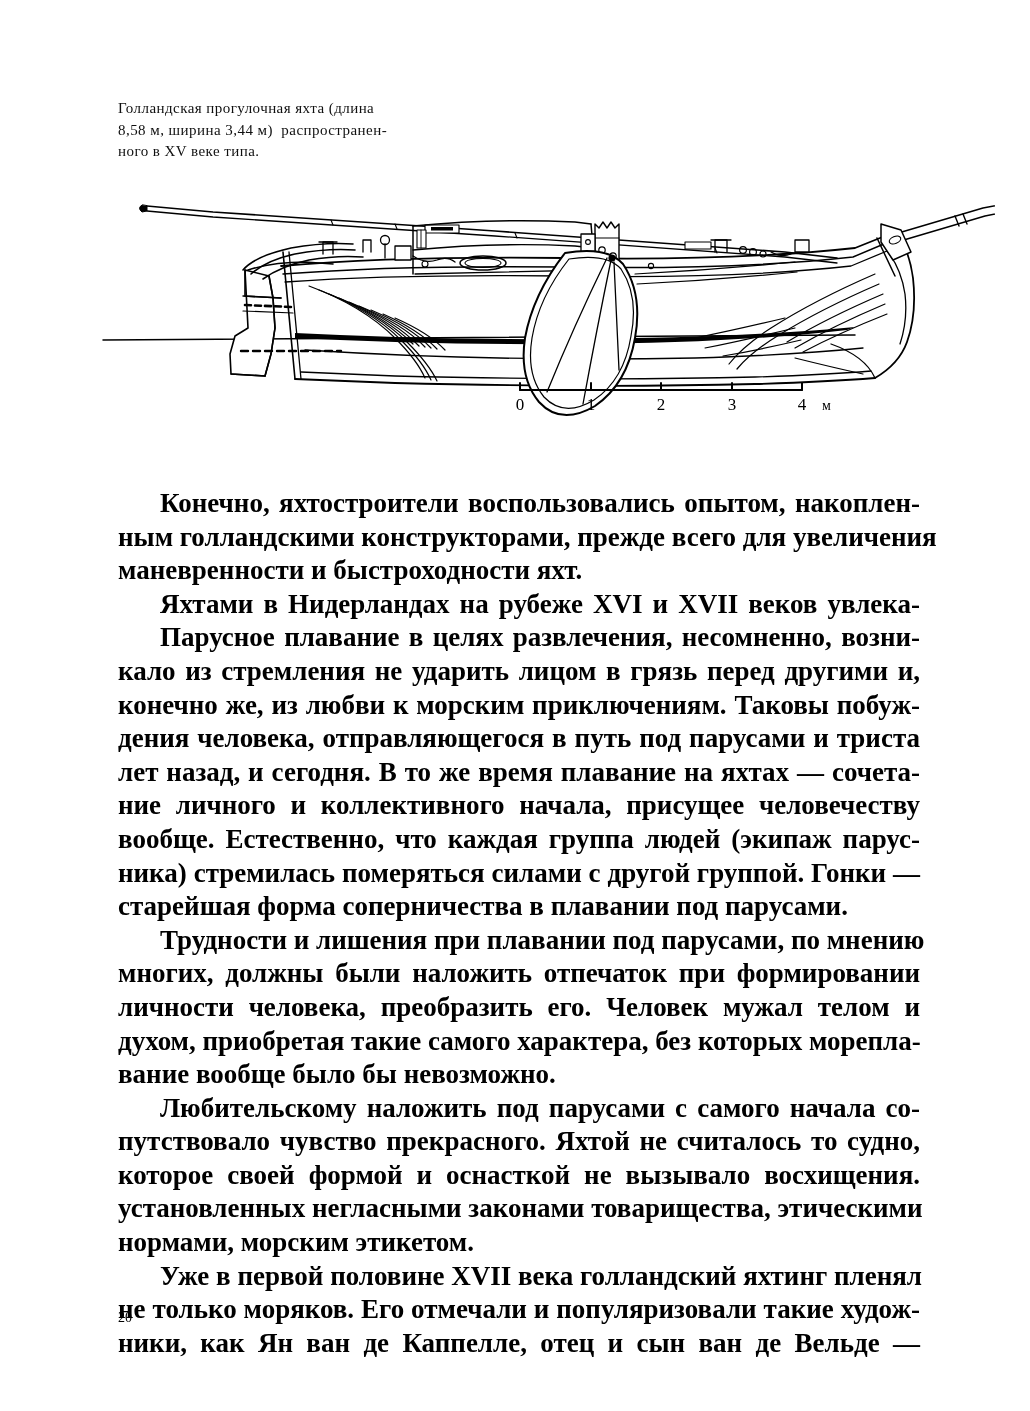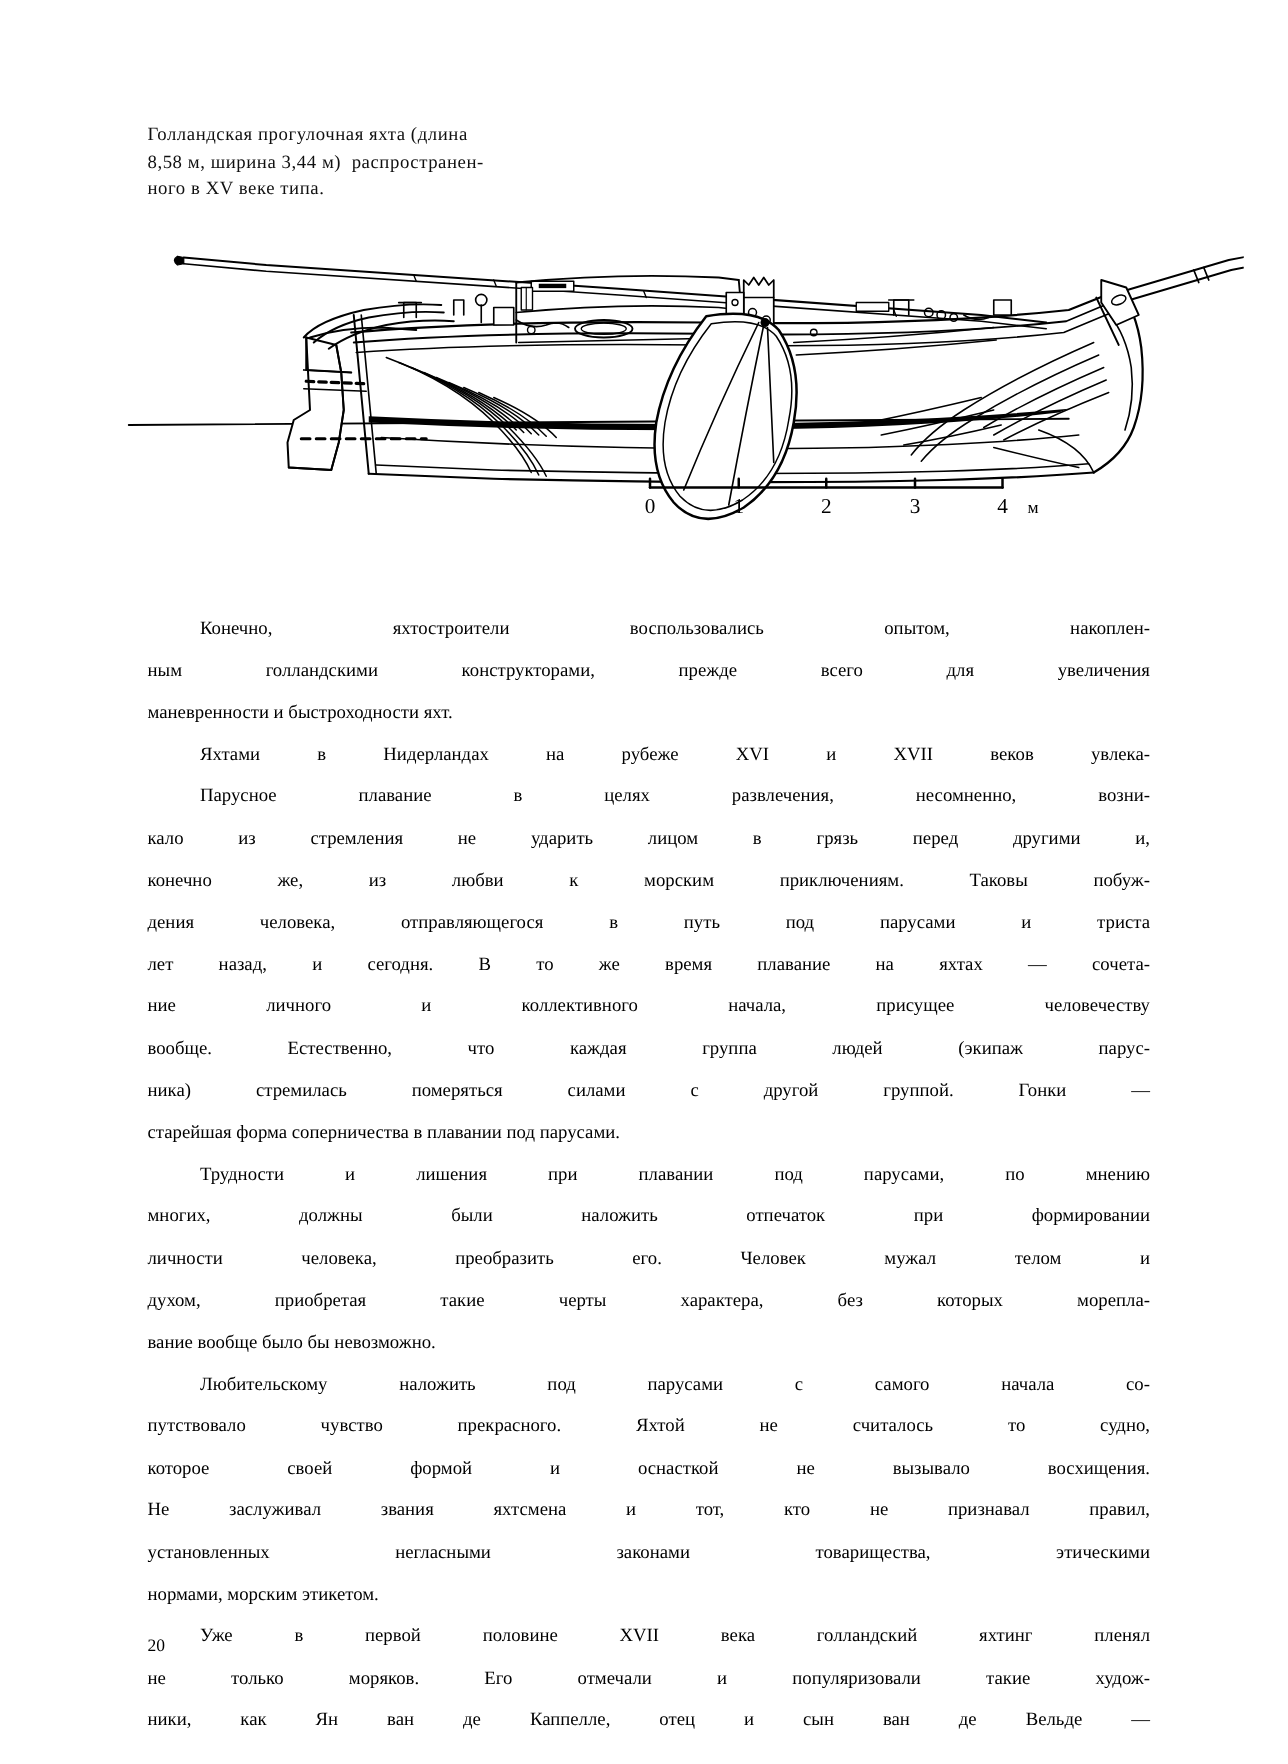--- a/index.html
+++ b/index.html
@@ -46,26 +46,27 @@
 
   
   #body-text {
     position: absolute;
     left: 118px;
     top: 487px;
     width: 802px;
   }
   .para {
     margin: 0;
-    font-size: 15px;
+    font-size: 27px;
     line-height: 33.6px;
     text-align: justify;
     text-justify: inter-word;
     color: #000000;
     font-family: "Liberation Serif", "DejaVu Serif", serif;
+    font-weight: bold;
   }
   .para .ln {
     display: block;
     white-space: pre;
     text-align: justify;
   }
   
   .para .ln.j {
     text-align: justify;
     text-align-last: justify;
@@ -317,29 +318,28 @@
       <span class="ln j">ние личного и коллективного начала, присущее человечеству</span>
       <span class="ln j">вообще. Естественно, что каждая группа людей (экипаж парус-</span>
       <span class="ln j">ника) стремилась померяться силами с другой группой. Гонки —</span>
       <span class="ln last">старейшая форма соперничества в плавании под парусами.</span>
     </p>
 
     <p class="para">
       <span class="ln j"><span class="indent"></span><span>Трудности и лишения при плавании под парусами, по мнению</span></span>
       <span class="ln j">многих, должны были наложить отпечаток при формировании</span>
       <span class="ln j">личности человека, преобразить его. Человек мужал телом и</span>
-      <span class="ln j">духом, приобретая такие черты характера, без которых морепла-</span>
+      <span class="ln j">духом, приобретая такие самого характера, без которых морепла-</span>
       <span class="ln last">вание вообще было бы невозможно.</span>
     </p>
 
     <p class="para">
       <span class="ln j"><span class="indent"></span><span>Любительскому наложить под парусами с самого начала со-</span></span>
       <span class="ln j">путствовало чувство прекрасного. Яхтой не считалось то судно,</span>
       <span class="ln j">которое своей формой и оснасткой не вызывало восхищения.</span>
-      <span class="ln j">Не заслуживал звания яхтсмена и тот, кто не признавал правил,</span>
       <span class="ln j">установленных негласными законами товарищества, этическими</span>
       <span class="ln last">нормами, морским этикетом.</span>
     </p>
 
     <p class="para">
       <span class="ln j"><span class="indent"></span><span>Уже в первой половине XVII века голландский яхтинг пленял</span></span>
       <span class="ln j">не только моряков. Его отмечали и популяризовали такие худож-</span>
       <span class="ln j">ники, как Ян ван де Каппелле, отец и сын ван де Вельде —</span>
 
     </p>

